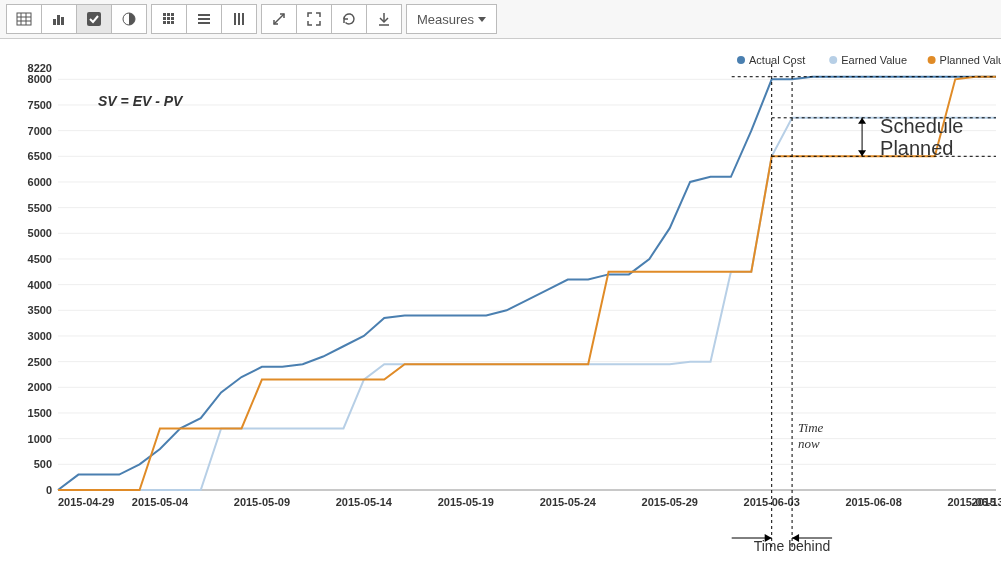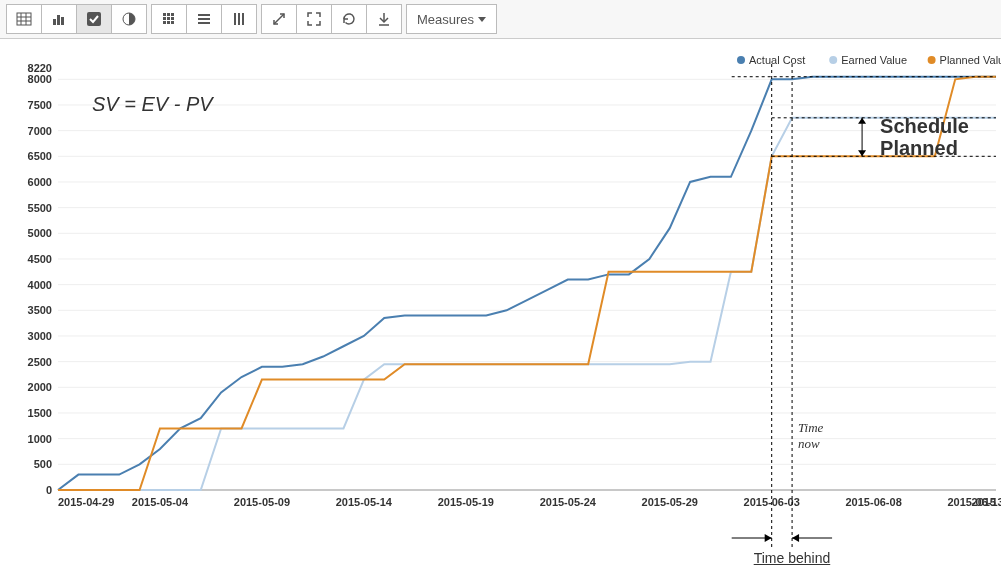--- a/index.html
+++ b/index.html
@@ -15,22 +15,22 @@
   .caret{width:0;height:0;border-left:4px solid transparent;border-right:4px solid transparent;border-top:5px solid #555}
 
   
   .chart-wrap{position:absolute;left:0;right:0;top:38px;bottom:0}
   svg.chart{position:absolute;left:0;top:0}
 
   .ylabel,.xlabel{font-size:11px;fill:#333;font-weight:bold}
   .ymax{font-weight:bold}
   .legend-text{font-size:11px;fill:#333}
 
-  .formula{position:absolute;left:92px;top:55px;font-style:italic;font-weight:normal;font-size:20px}
-  .sv-label{position:absolute;font-weight:bold;font-size:20px;line-height:1.1}
+  .formula{position:absolute;left:98px;top:55px;font-style:italic;font-weight:bold;font-size:14px}
+  .sv-label{position:absolute;font-weight:normal;font-size:20px;line-height:1.1}
   .timenow{position:absolute;font-style:italic;font-size:13px}
   .timebehind{position:absolute;font-size:14px}
 
   
   .ic{width:16px;height:16px}
 </style>
 </head>
 <body>
 
 <div class="root">
@@ -213,16 +213,16 @@
     <div class="sv-label" id="sv-label" style="left: 880.087px; top: 77.0499px;">
       <span>Schedule</span><br>
       <span>Planned</span>
     </div>
 
     <div class="timenow" id="timenow" style="left: 798.087px; top: 382px; font-family: Liberation Serif, serif;">
       <span>Time</span><br>
       <span>now</span>
     </div>
 
-    <div class="timebehind" id="timebehind" style="left: 753.696px; top: 512px; text-decoration: underline;">Time behind</div>
+    <div class="timebehind" id="timebehind" style="left: 753.696px; top: 500px;">Time behind</div>
   </div>
 
 </div>
 
 </body></html>

